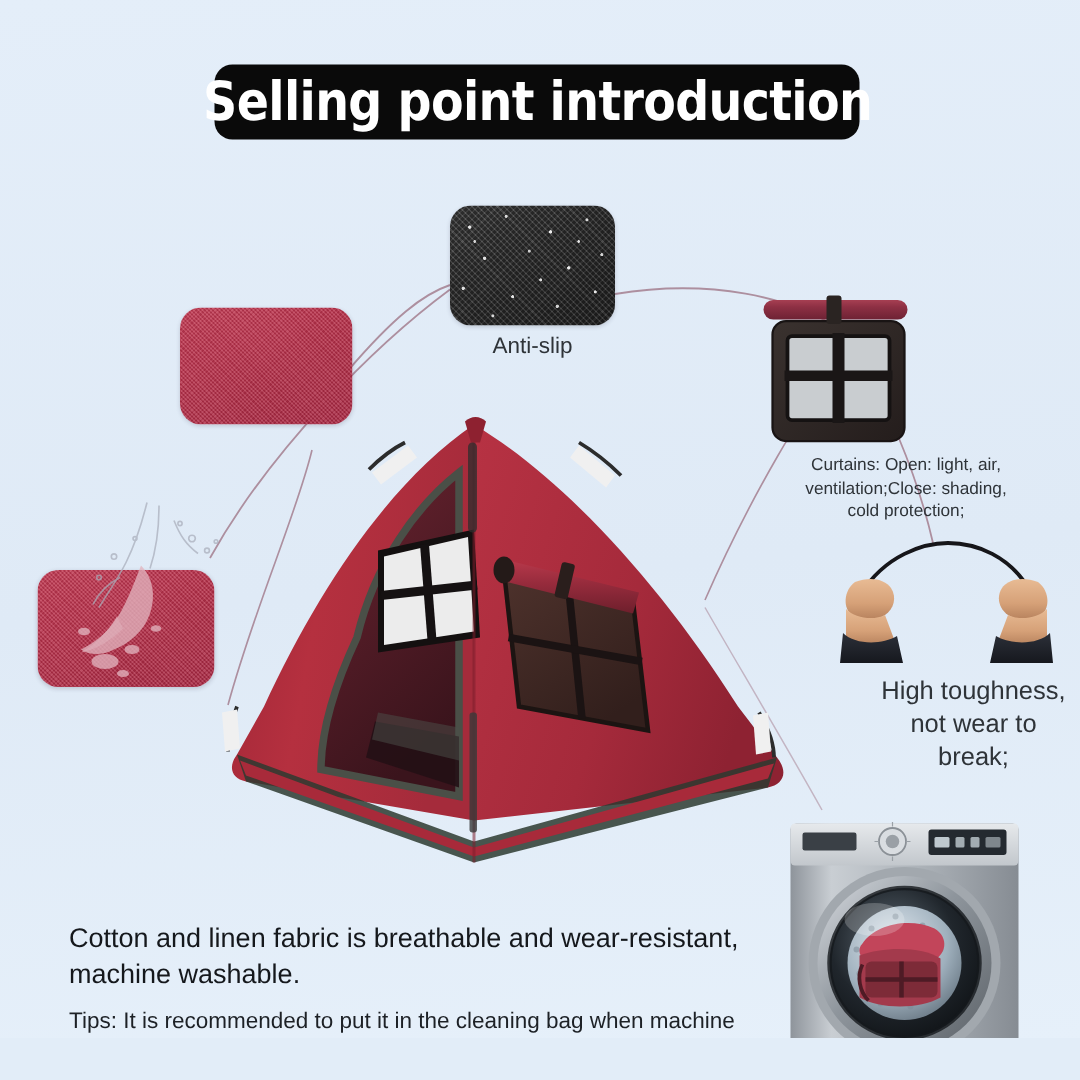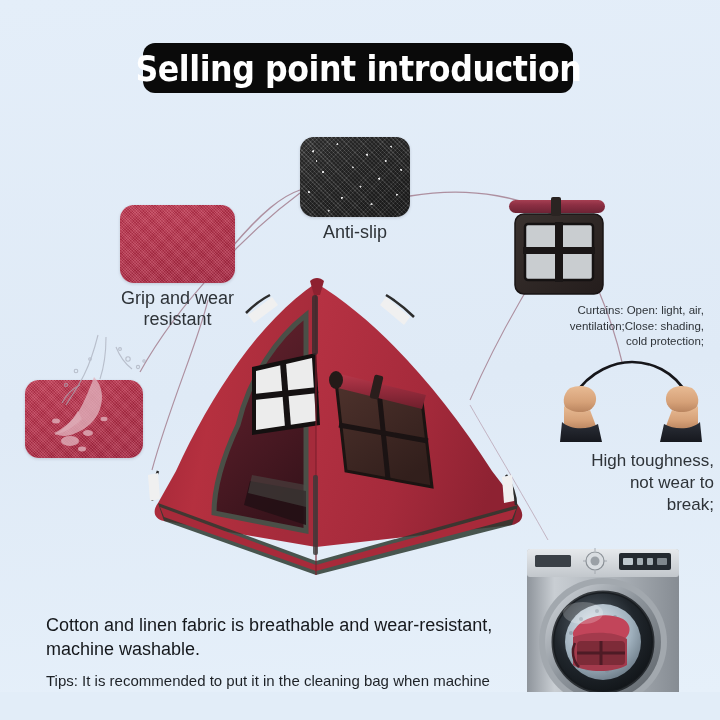--- a/index.html
+++ b/index.html
@@ -91,27 +91,27 @@
       radial-gradient(circle at 26% 92%, #dadada 0.8px, transparent 1.2px),
       radial-gradient(circle at 55% 62%, #dedede 0.8px, transparent 1.2px),
       radial-gradient(circle at 15% 30%, #d6d6d6 0.7px, transparent 1.1px),
       radial-gradient(circle at 78% 30%, #e2e2e2 0.7px, transparent 1.1px);
     background-size: 100% 100%;
   }
 
   .feat-label {
     position: absolute;
     color: #2e3338;
-    font-size: 18px;
+    font-size: 15px;
     line-height: 1.18;
     text-align: center;
     font-family: "Liberation Sans", sans-serif;
   }
   .feat-label-left {
-    text-align: right;
+    text-align: center;
   }
 
   
   .splash {
     position: absolute;
     pointer-events: none;
   }
 
   
   #tent {
@@ -182,24 +182,20 @@
   <div id="title-bar">
     <span id="title-text">Selling point introduction</span>
   </div>
 
   <div class="swatch fabric-dark" style="left:300px; top:137px; width:110px; height:80px;">
     <div class="dots"></div>
   </div>
   <div class="feat-label" style="left:300px; top:222px; width:110px;">Anti-slip</div>
 
   <div class="swatch fabric-red" style="left:120px; top:205px; width:115px; height:78px;"></div>
-  <div class="feat-label" style="left:100px; top:288px; width:155px;">
-    <span>Grip and wear</span><br>
-    <span>resistant</span>
-  </div>
 
   <div class="swatch fabric-red" style="left:25px; top:380px; width:118px; height:78px;"></div>
   <svg class="splash" style="left:20px; top:333px; width:145px; height:130px;" viewBox="0 0 145 130">
     <g fill="none" stroke="#a9aebb" stroke-width="1.1" opacity="0.72">
       <path d="M78,2 C74,18 70,30 64,42 C58,54 52,62 46,72"></path>
       <path d="M86,4 C86,20 84,34 80,46"></path>
       <path d="M96,14 C100,24 104,30 112,36"></path>
       <path d="M60,52 C52,56 46,62 42,70"></path>
       <circle cx="108" cy="26" r="2.2"></circle>
       <circle cx="118" cy="34" r="1.6"></circle>

